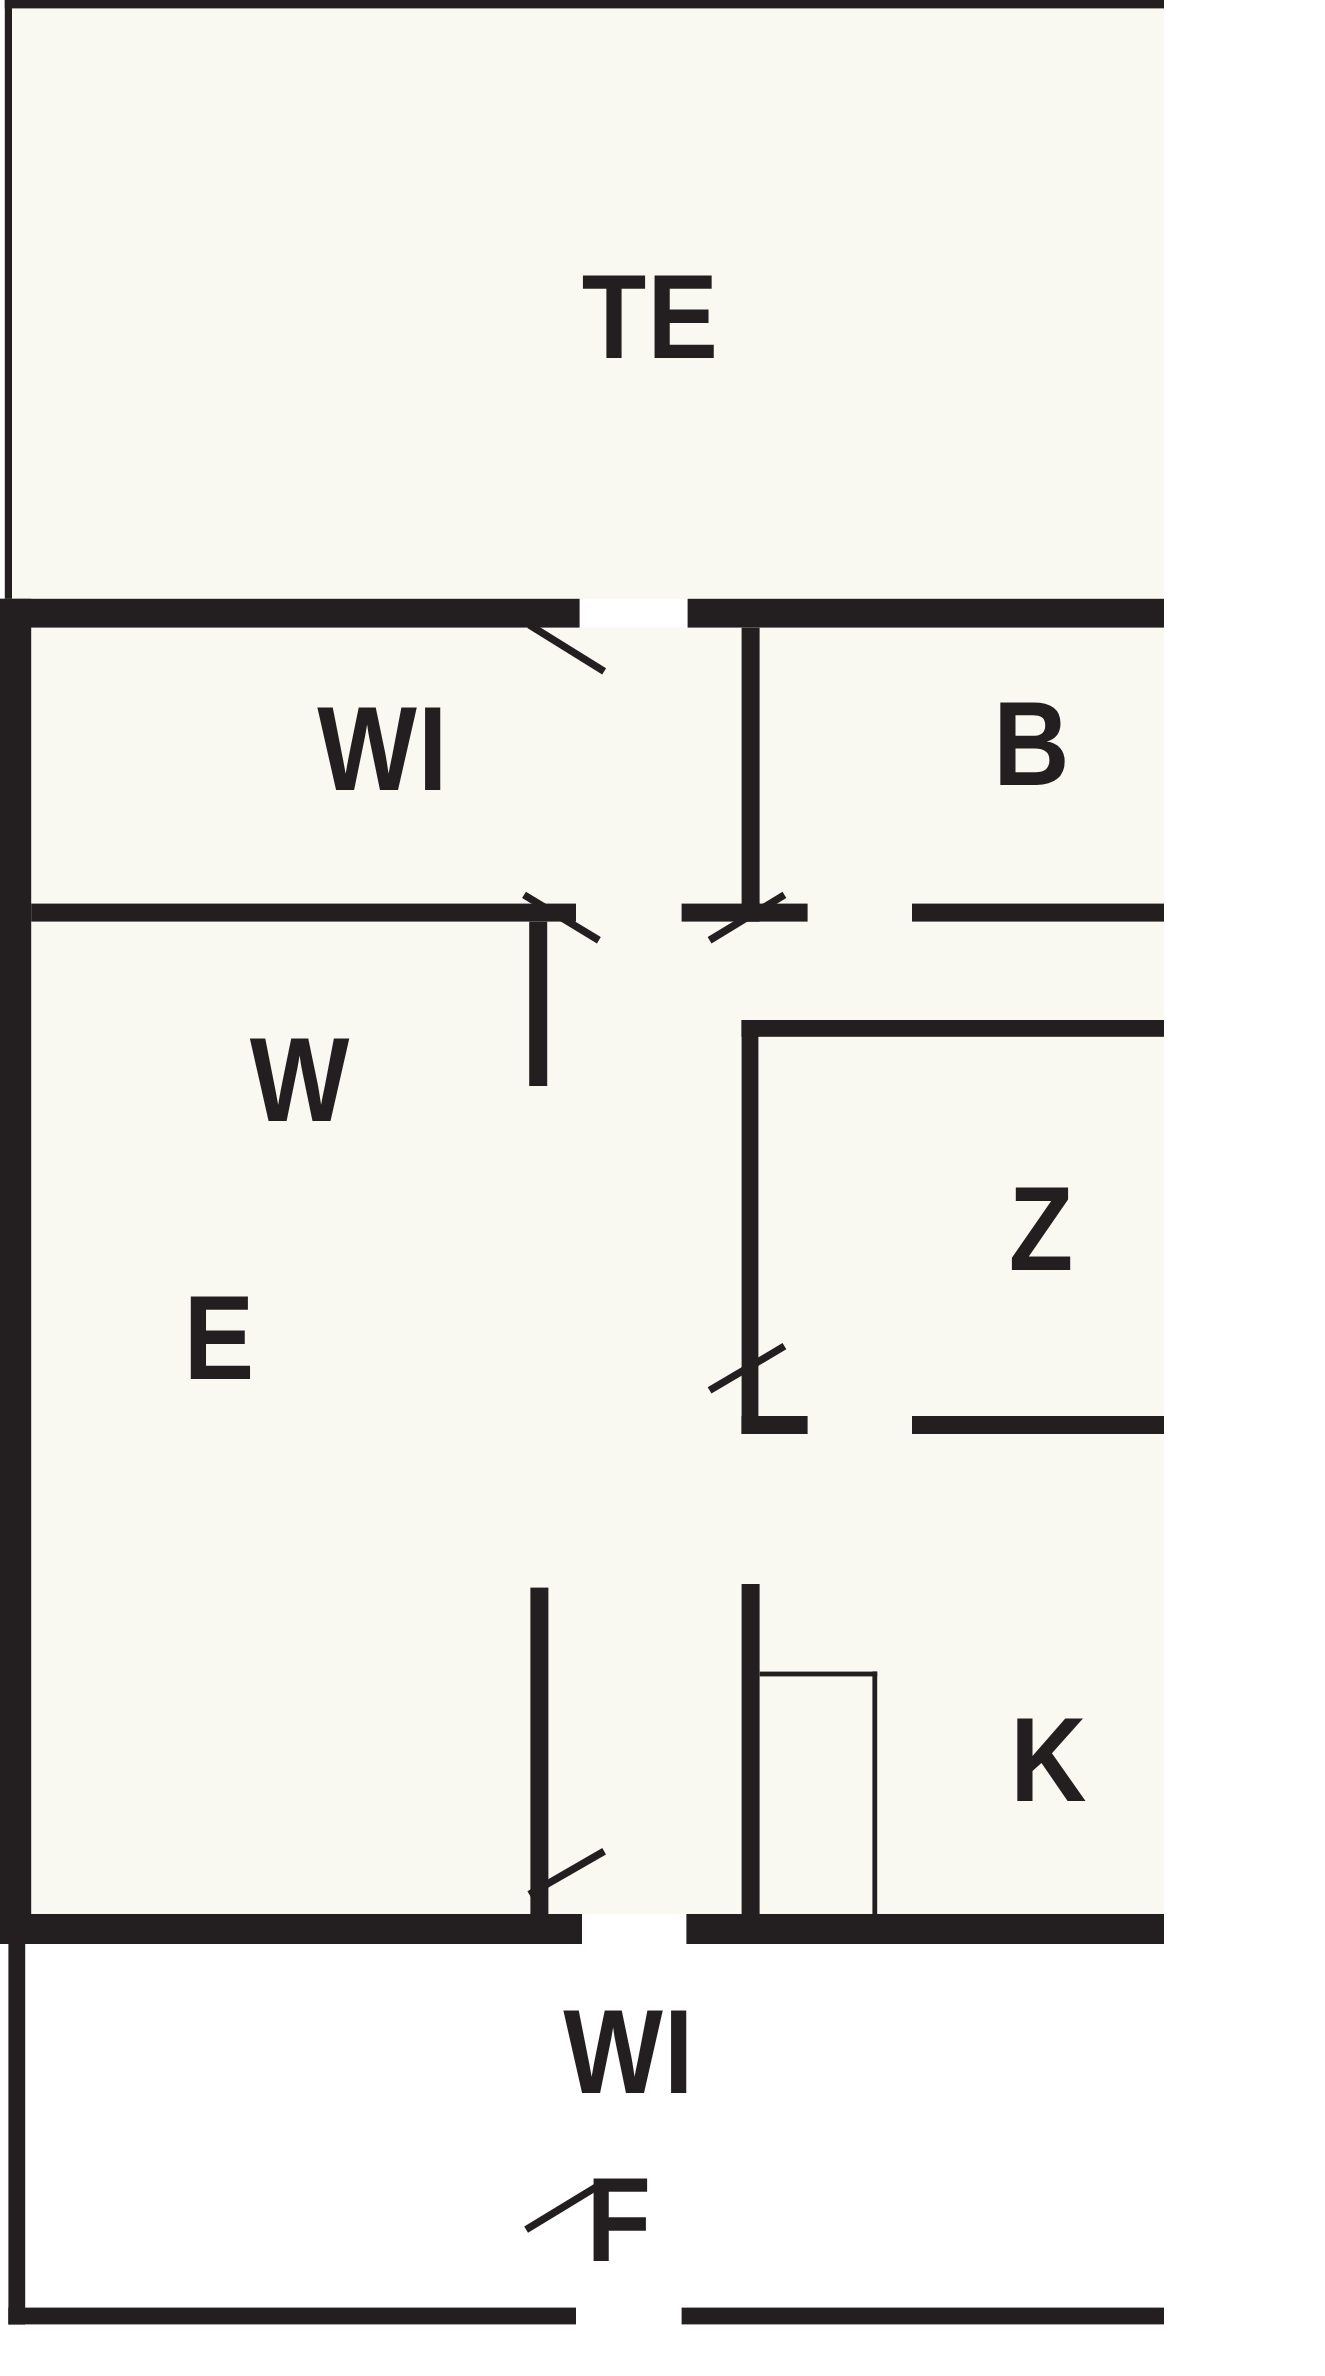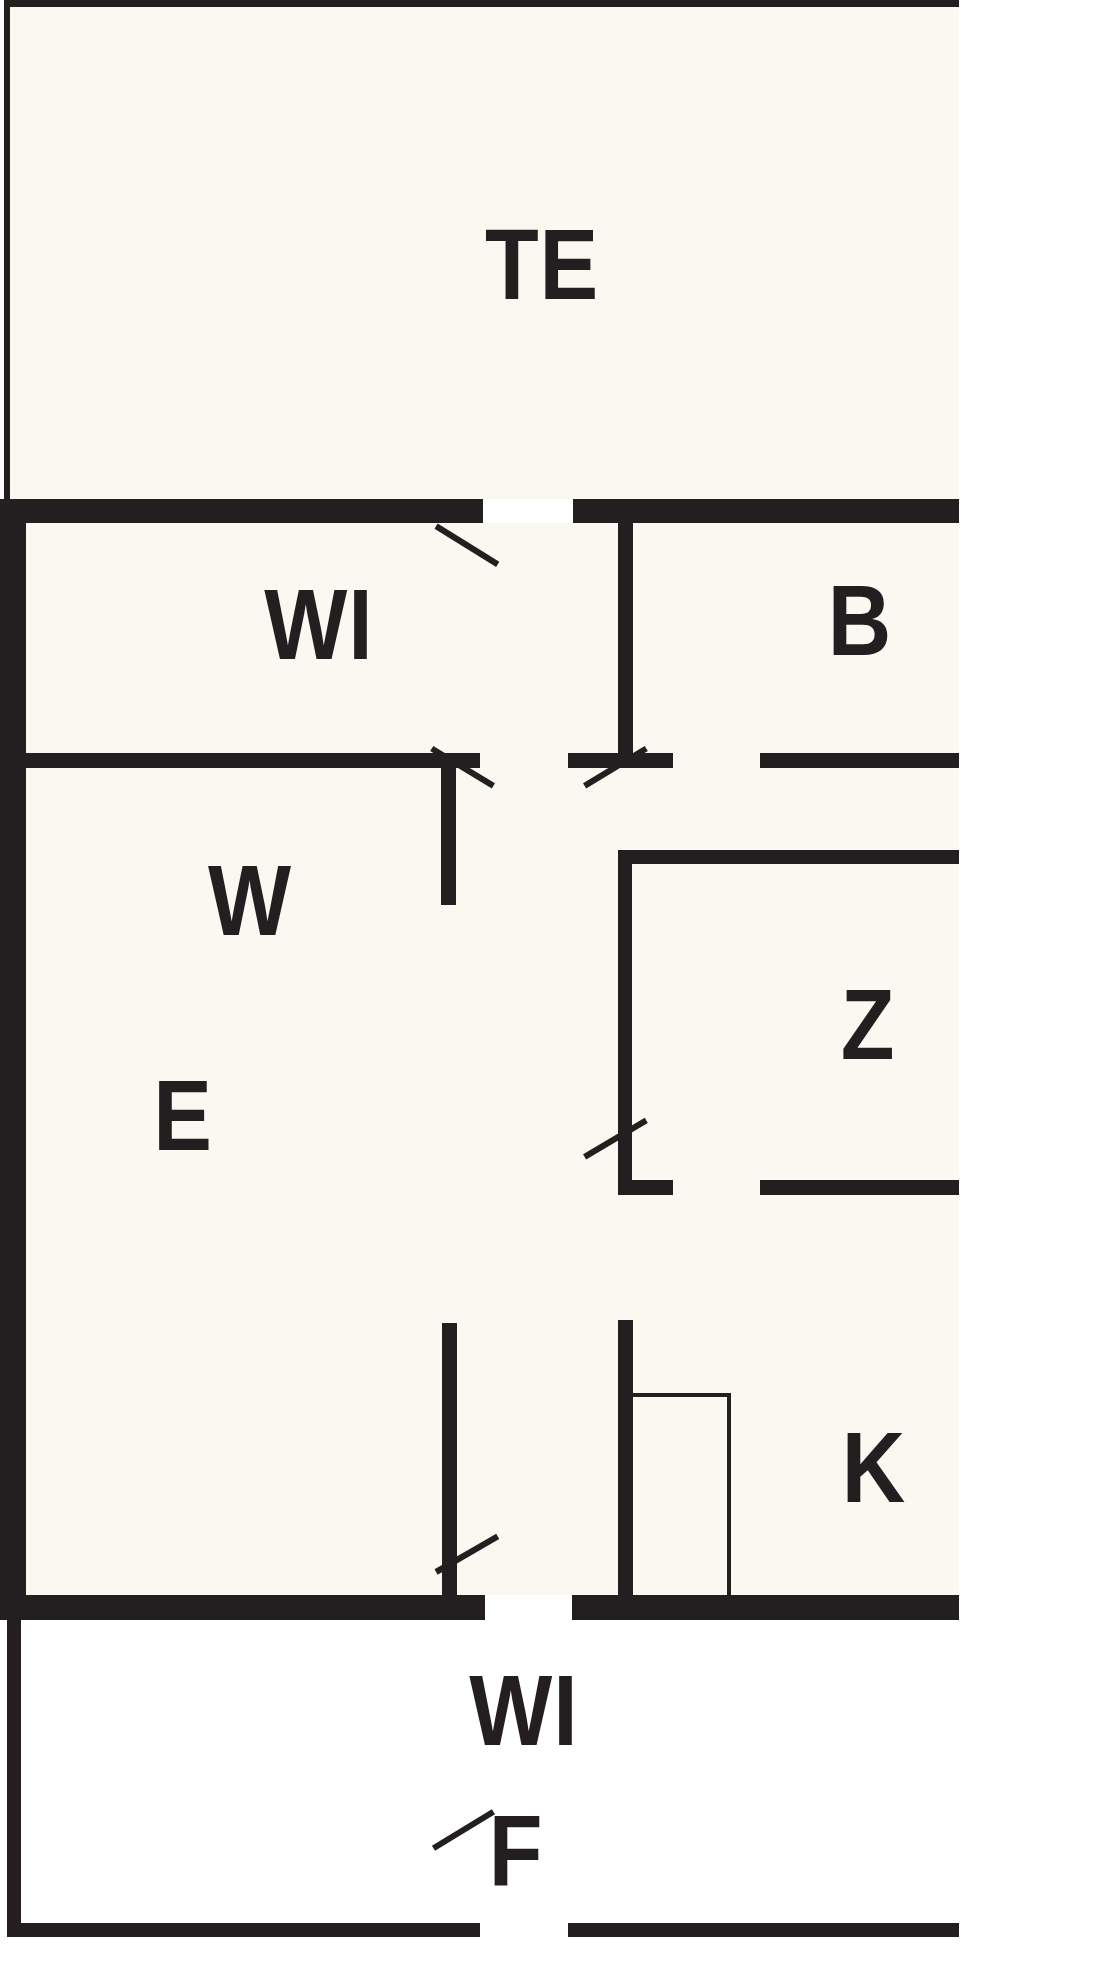--- a/index.html
+++ b/index.html
@@ -7,20 +7,21 @@
     padding: 0;
     background: #ffffff;
     font-family: "Liberation Sans", sans-serif;
   }
   .plan {
     position: relative;
     width: 959px;
     height: 1980px;
     background: #ffffff;
     overflow: hidden;
+    padding-left: 11px;
   }
   .layer {
     position: absolute;
     left: 0; top: 0;
     width: 100%; height: 100%;
   }
   .floor-rect {
     position: absolute;
   }
   .wall-segment {

